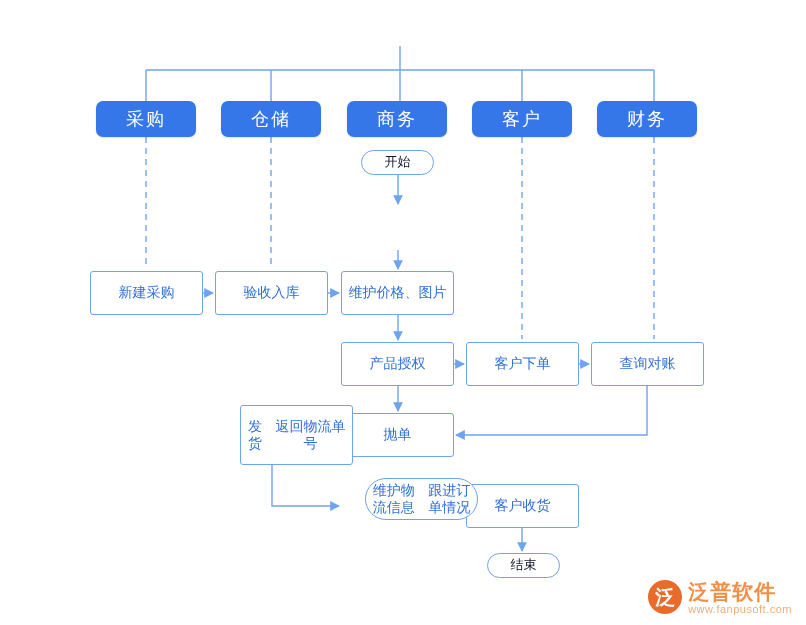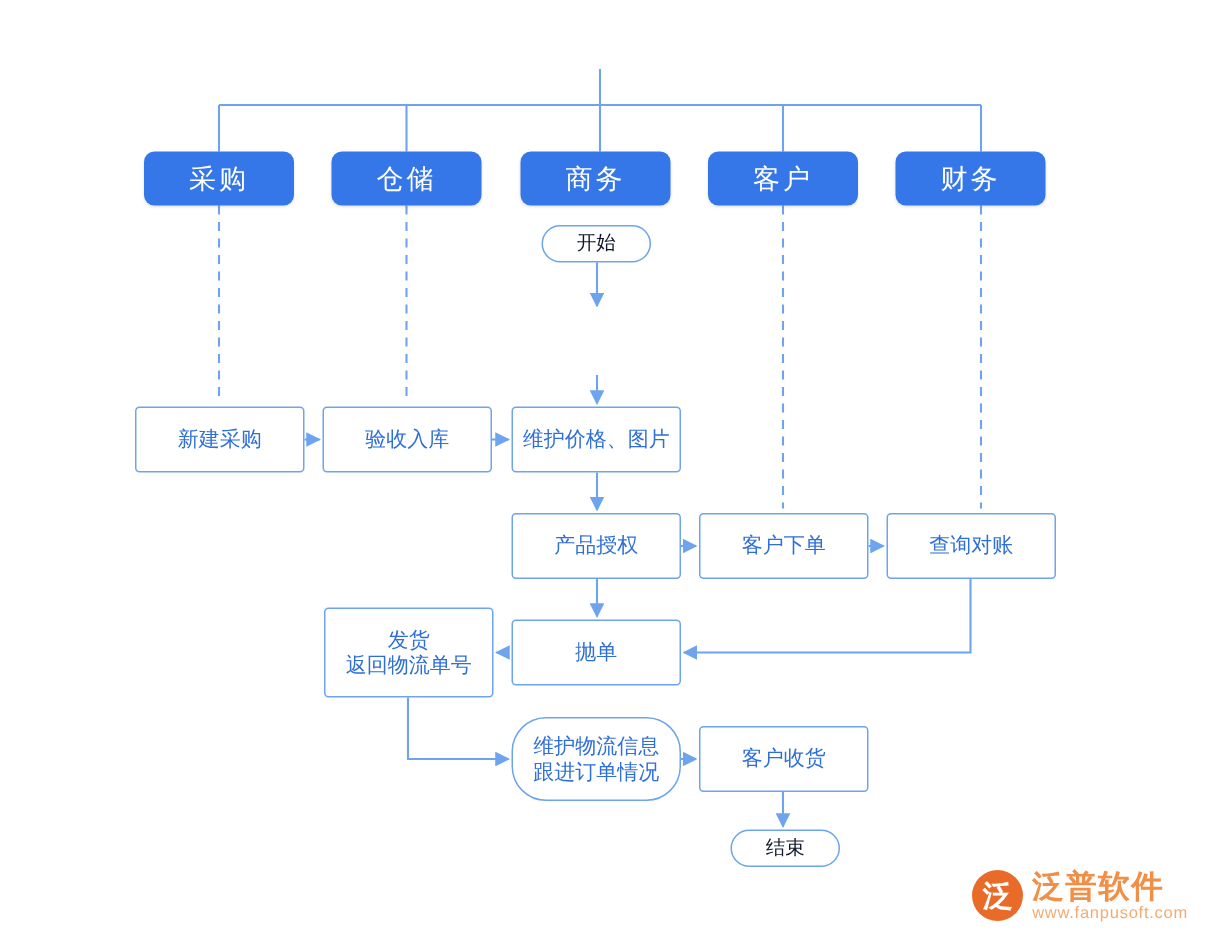--- a/index.html
+++ b/index.html
@@ -54,21 +54,21 @@
     color: #2f6fd8;
   }
   .pill {
     background: #ffffff;
     border: 1.4px solid #6ea4ee;
     border-radius: 13px;
     font-size: 13px;
     color: #0f172a;
   }
   .two-line {
-    flex-direction: column;
+    margin-left: 24px;
   }
   .two-line span {
     display: block;
   }
   .watermark {
     position: absolute;
     right: 14px;
     bottom: 10px;
     display: flex;
     align-items: center;
@@ -203,21 +203,21 @@
     <span>抛单</span>
   </div>
   <div class="node box" style="left:466px;top:484px;width:113px;height:44px;">
     <span>客户收货</span>
   </div>
 
   <div class="node box two-line" style="left:216px;top:405px;width:113px;height:60px;">
     <span>发货</span>
     <span>返回物流单号</span>
   </div>
-  <div class="node box two-line" style="left:341px;top:478px;width:113px;height:56px;border-radius:23px;">
+  <div class="node box two-line" style="left:341px;top:478px;width:113px;height:42px;border-radius:23px;">
     <span>维护物流信息</span>
     <span>跟进订单情况</span>
   </div>
 
   <div class="watermark">
     <div class="wm-logo">泛</div>
     <div class="wm-text">
       <span class="wm-main">泛普软件</span>
       <span class="wm-sub">www.fanpusoft.com</span>
     </div>

